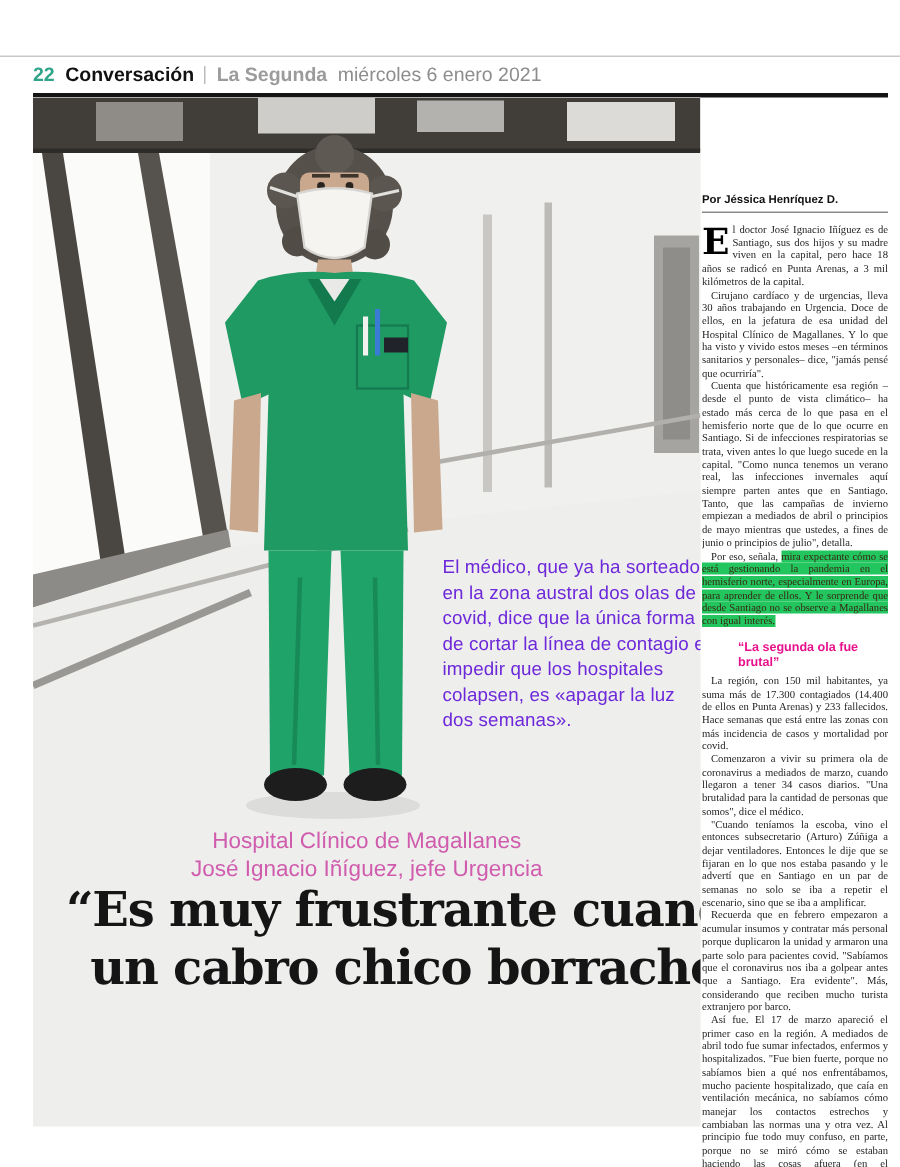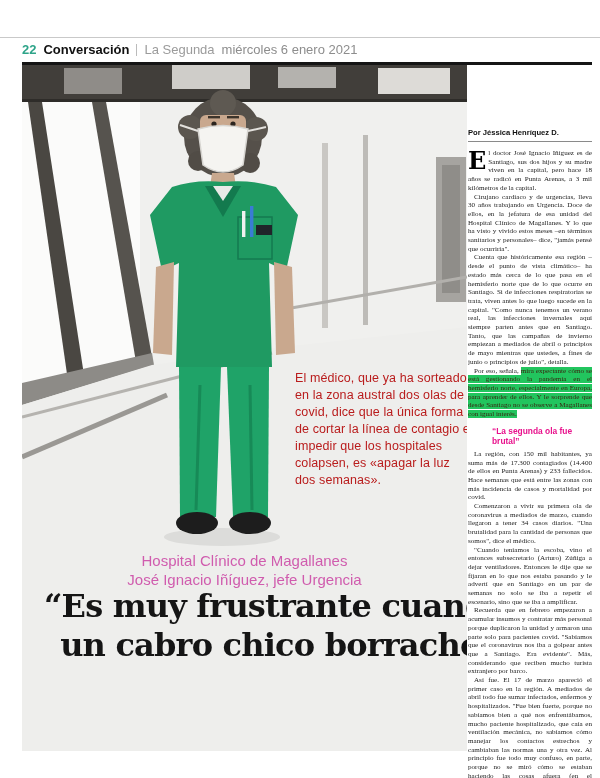--- a/index.html
+++ b/index.html
@@ -8,31 +8,31 @@
     position:relative; width:600px; height:778px; background:#ffffff;
     font-family:"Liberation Sans", sans-serif; overflow:hidden;
   }
   
   .top-hairline { position:absolute; left:0; top:37px; width:600px; height:1px; background:#c9c9c9; }
   .header-row { position:absolute; left:22px; top:42px; width:570px; height:16px;
     display:flex; align-items:baseline; gap:7px; font-size:13px; }
   .pagenum { color:#2ea489; font-weight:bold; }
   .section-name { color:#111111; font-weight:bold; }
   .header-divider { width:1px; height:12px; background:#bbbbbb; align-self:center; }
-  .pub-name { color:#9b9b9b; font-weight:normal; }
+  .pub-name { color:#9b9b9b; font-weight:bold; }
   .pub-date { color:#8d8d8d; font-weight:normal; }
   .thick-rule { position:absolute; left:22px; top:62px; width:570px; height:2.5px; background:#151515; }
 
   
   .photo-wrap { position:absolute; left:22px; top:65px; width:445px; height:686px; overflow:hidden; background:#efefed; }
   .photo-wrap svg { position:absolute; left:0; top:0; }
 
   .caption {
     position:absolute; left:273px; top:305px; width:175px;
-    font-size:12.5px; line-height:17px; color:#b91c1c; letter-spacing:0.1px;
+    font-size:12.5px; line-height:17px; color:#6d28d9; letter-spacing:0.1px;
   }
   .credit {
     position:absolute; left:0; top:486px; width:445px; text-align:center;
     color:#d05cae; font-size:15px; line-height:19px; font-weight:normal;
   }
   .pull-quote {
     position:absolute; left:0; top:522px; width:507px; text-align:center;
     font-family:"DejaVu Serif", serif; font-weight:bold; color:#151515;
     font-size:32px; line-height:38.5px; letter-spacing:-0.8px;
   }

